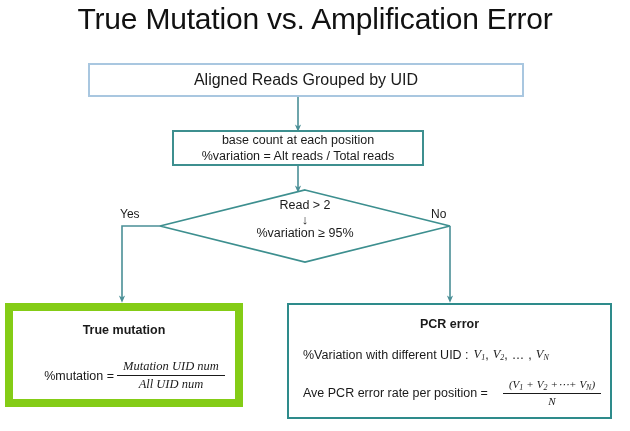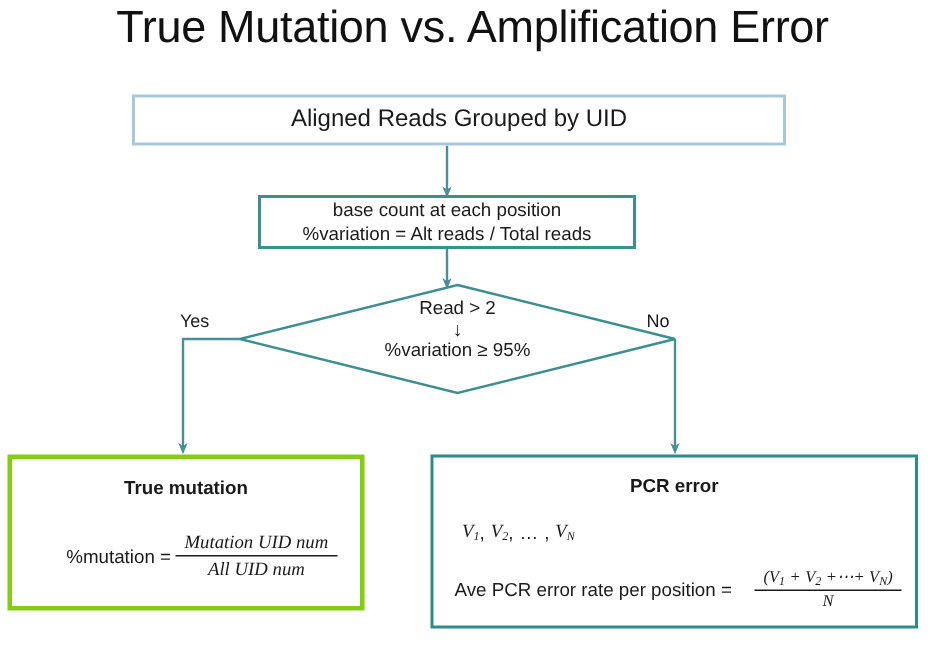--- a/index.html
+++ b/index.html
@@ -74,21 +74,21 @@
     font-size: 12.5px;
     line-height: 1.28;
     text-align: center;
   }
 
   .node-true {
     left: 5px;
     top: 303px;
     width: 238px;
     height: 104px;
-    border: 3px solid #84cc16;
+    border: 8px solid #84cc16;
     justify-content: flex-start;
     padding-top: 12px;
   }
 
   .node-pcr {
     left: 287px;
     top: 303px;
     width: 325px;
     height: 116px;
     border: 2px solid #2e8b8b;
@@ -235,20 +235,21 @@
         <span class="num mathit">Mutation UID num</span>
         <span class="den mathit">All UID num</span>
       </span>
     </div>
   </div>
 
   <div class="node node-pcr">
     <div class="node-heading">PCR error</div>
 
     <div class="formula-row pcr-line1">
+      <span>%Variation with different UID :</span>
       <span style="display:inline-block;width:5px"></span>
       <span class="mathit"><span>V</span><sub>1</sub></span>
       <span>,</span>
       <span style="display:inline-block;width:4px"></span>
       <span class="mathit"><span>V</span><sub>2</sub></span>
       <span>,</span>
       <span style="display:inline-block;width:4px"></span>
       <span>…</span>
       <span style="display:inline-block;width:4px"></span>
       <span>,</span>

